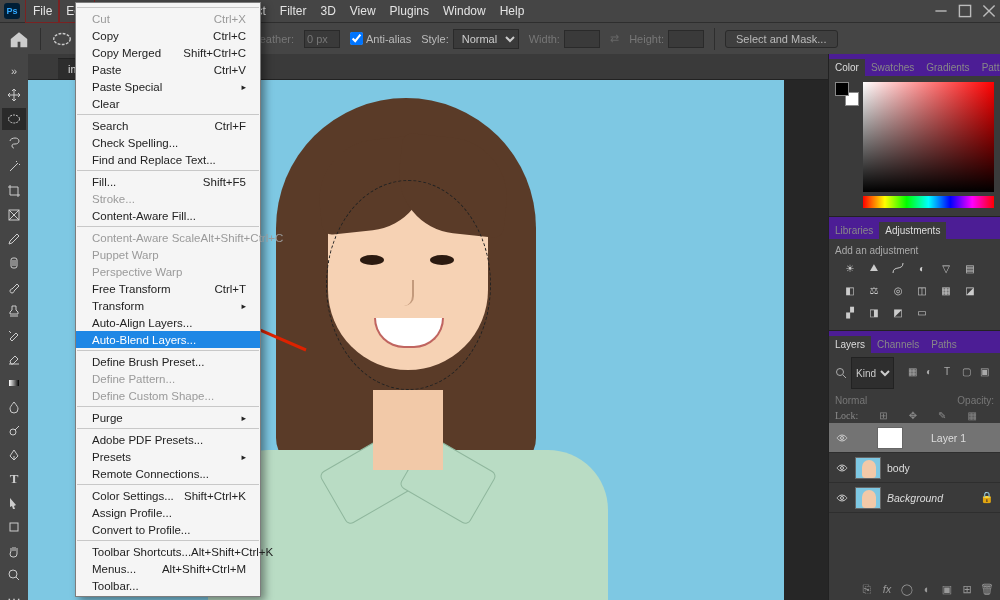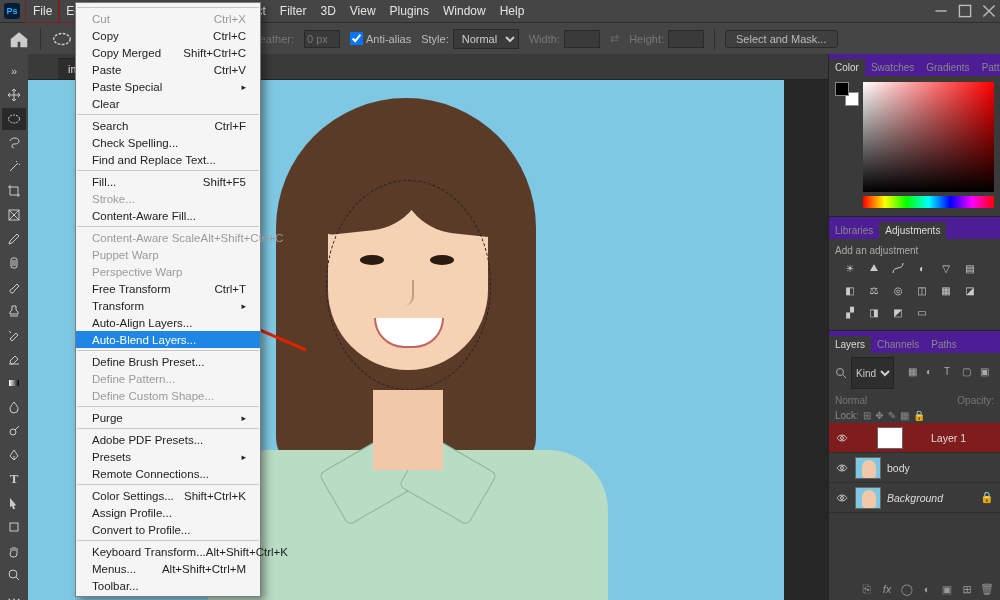--- a/index.html
+++ b/index.html
@@ -67,23 +67,23 @@
   .hue{position:absolute;left:34px;top:120px;right:6px;height:12px;background:linear-gradient(to right,#f00,#ff0,#0f0,#0ff,#00f,#f0f,#f00);}
   .lib-panel{border-top:1px solid #222;}
   .lib-body{padding:6px;font-size:10px;color:#aaa;}
   .adj-icons{display:flex;flex-wrap:wrap;gap:6px;padding:4px 6px;}
   .adj-icons .ai{width:18px;height:16px;display:flex;align-items:center;justify-content:center;color:#ccc;}
   .layers-panel{flex:1;border-top:1px solid #222;display:flex;flex-direction:column;min-height:0;}
   .layers-head{display:flex;align-items:center;gap:4px;padding:4px 6px;font-size:10px;color:#aaa;}
   .layers-head select{background:#2e2e2e;border:1px solid #222;color:#ccc;font-size:10px;height:32px;}
   .layers-head .fi{width:14px;height:14px;display:inline-block;}
   .blend-row{display:flex;align-items:center;justify-content:space-between;padding:2px 6px;font-size:10px;color:#777;}
-  .lock-row{display:flex;align-items:center;gap:4px;padding:2px 6px;font-size:10px;color:#888;}
+  .lock-row{display:flex;align-items:center;gap:21px;padding:2px 6px;font-size:10px;color:#888;font-family:Liberation Serif, serif;}
   .layer{display:flex;align-items:center;gap:6px;height:30px;padding:0 6px;border-bottom:1px solid #2e2e2e;}
-  .layer.sel{background:#7f1d1d;gap:28px;}
+  .layer.sel{background:#737373;gap:28px;}
   .layer .eye{position:static;width:14px;height:14px;background:none;border-radius:0;display:flex;align-items:center;justify-content:center;color:#ccc;}
   .layer .thumb{width:26px;height:22px;background:#7ec8e3;border:1px solid #666;position:relative;overflow:hidden;}
   .layer .thumb.blank{background:#fff;}
   .layer .thumb .mini{position:absolute;left:6px;top:2px;width:14px;height:18px;background:#f2c9a8;border-radius:8px 8px 4px 4px;}
   .layer .locki{margin-left:auto;color:#aaa;}
   .layer .name{font-size:10.5px;color:#ddd;}
   .layer .name.italic{font-style:italic;}
   .layers-foot{display:flex;gap:6px;padding:4px 6px;justify-content:flex-end;color:#999;margin-top:auto;}
   .layers-foot .fb{width:14px;height:14px;display:flex;align-items:center;justify-content:center;}
 </style>
@@ -553,21 +553,21 @@
       <span>Shift+Ctrl+K</span>
     </div>
     <div class="row">
       <span>Assign Profile...</span>
     </div>
     <div class="row">
       <span>Convert to Profile...</span>
     </div>
     <div class="sep"></div>
     <div class="row">
-      <span>Keyboard Transform...</span>
+      <span>Toolbar Shortcuts...</span>
       <span>Alt+Shift+Ctrl+K</span>
     </div>
     <div class="row">
       <span>Menus...</span>
       <span>Alt+Shift+Ctrl+M</span>
     </div>
     <div class="row">
       <span>Toolbar...</span>
     </div>
   </div>

